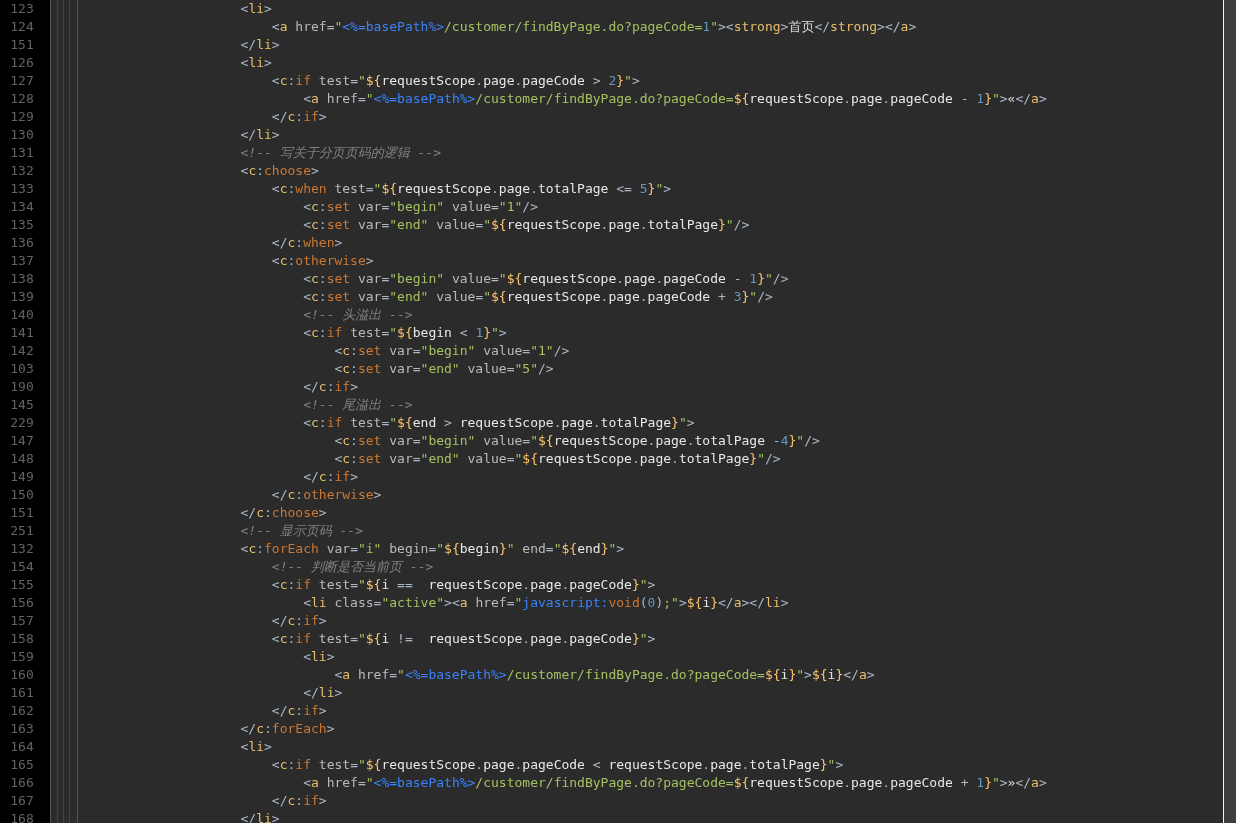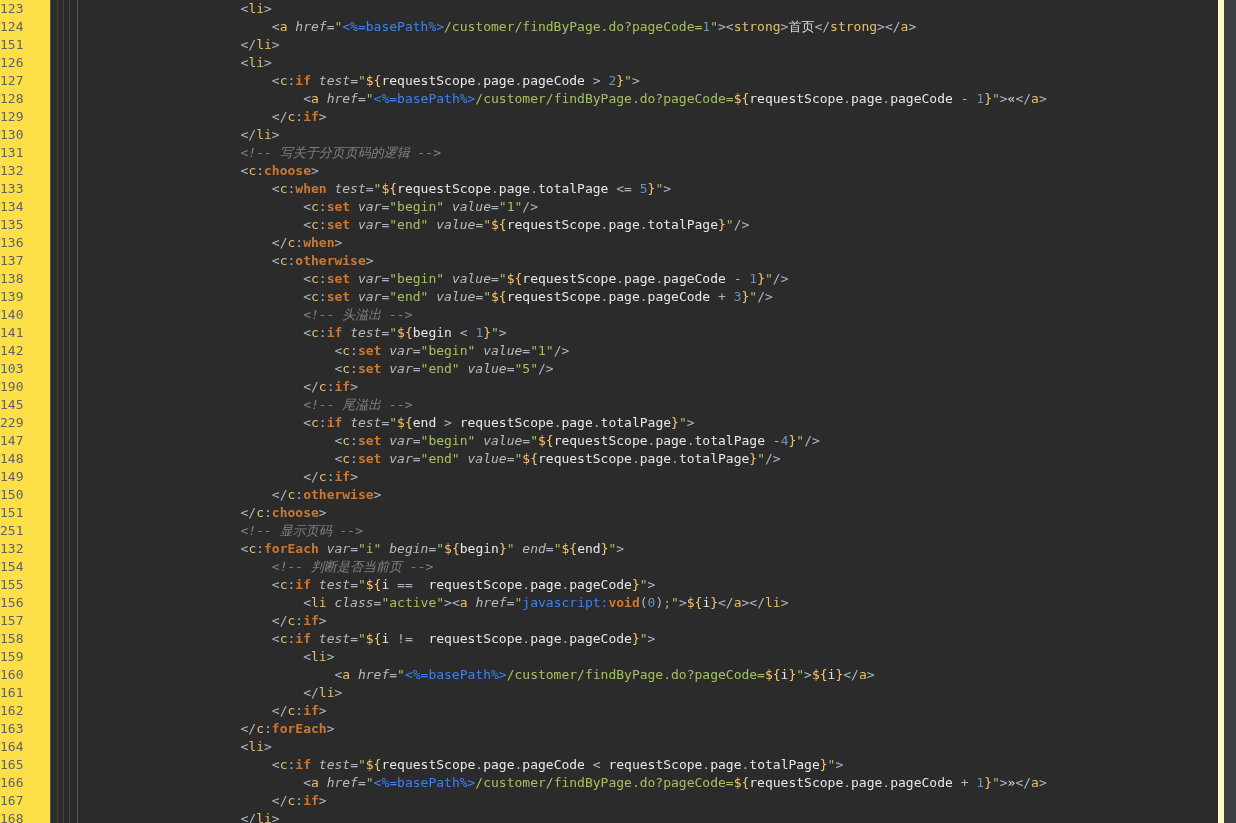--- a/index.html
+++ b/index.html
@@ -11,23 +11,23 @@
     color: #a9b7c6;
     overflow: hidden;
   }
   .editor {
     display: flex;
     width: 1236px;
     height: 823px;
     position: relative;
   }
   .gutter {
-    background: #fde047;
+    background: #000000;
     color: #606366;
-    text-align: left;
+    text-align: center;
     padding: 0 6px 0 0;
     user-select: none;
     width: 44px;
     flex-shrink: 0;
     line-height: 18px;
   }
   .gutter .ln {
     height: 18px;
   }
   .fold-col {
@@ -43,40 +43,40 @@
     top:0; bottom:0;
     width:1px;
     background:#444;
   }
   .code {
     flex: 1;
     padding-left: 6px;
     line-height: 18px;
     white-space: pre;
     position: relative;
-    border-right: 6px solid #fef9c3;
+    border-right: 1px solid #fef9c3;
   }
   .code-line {
     height: 18px;
   }
   .sb {
     width: 12px;
     background: #3c3f41;
     flex-shrink:0;
   }
   
   .tag   { color: #e8bf6a; }
-  .attr  { color: #bababa; font-style: italic; }
+  .attr  { color: #bababa; }
   .str   { color: #a5c261; }
   .kw    { color: #3b82f6; }
   .pun   { color: #a9b7c6; }
   .cmt   { color: #808080; font-style: italic; }
   .ns    { color: #6897bb; }
   .el    { color: #ffc66d; }
-  .fn    { color: #cc7832; font-weight: bold; }
+  .fn    { color: #cc7832; }
   .cn    { color: #e8e8e8; }
   .txt   { color: #dcdcdc; }
 </style>
 </head>
 <body>
 
 <div class="editor">
 
   <div class="gutter" id="gutter">
       <div class="ln">123</div>

